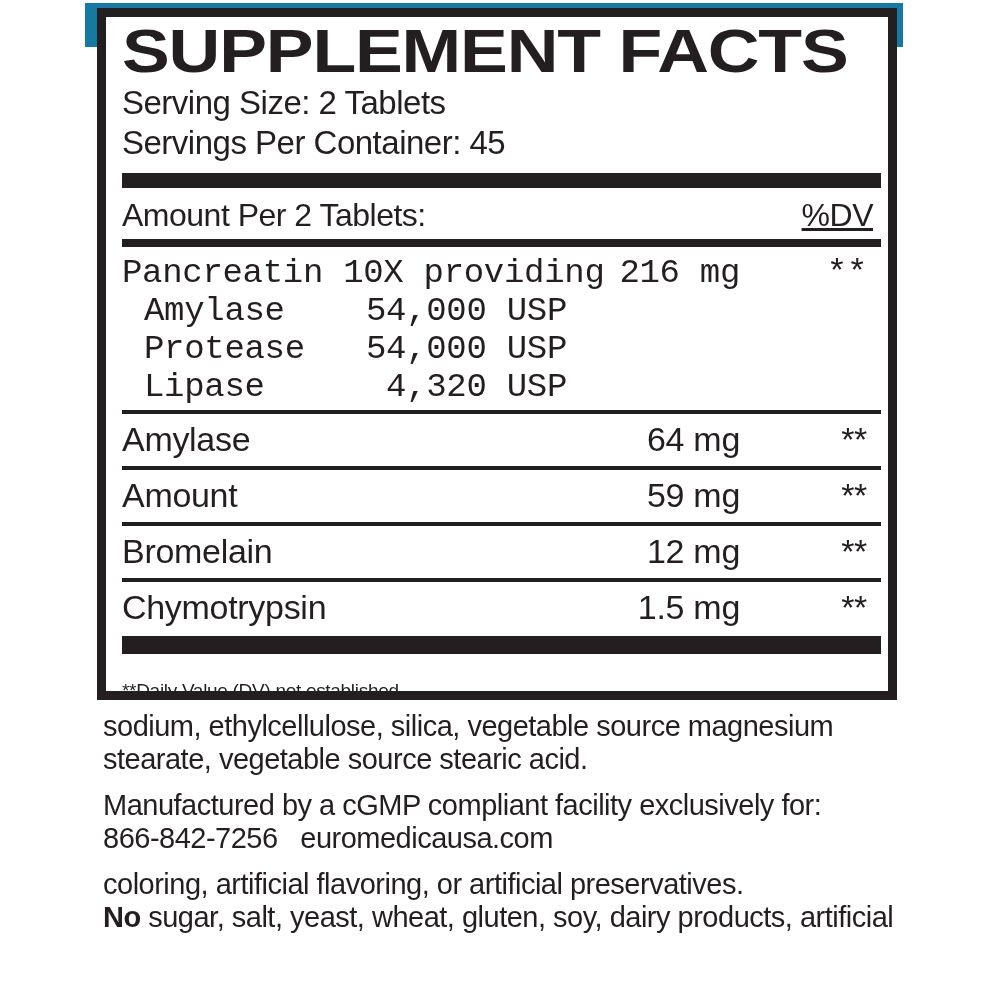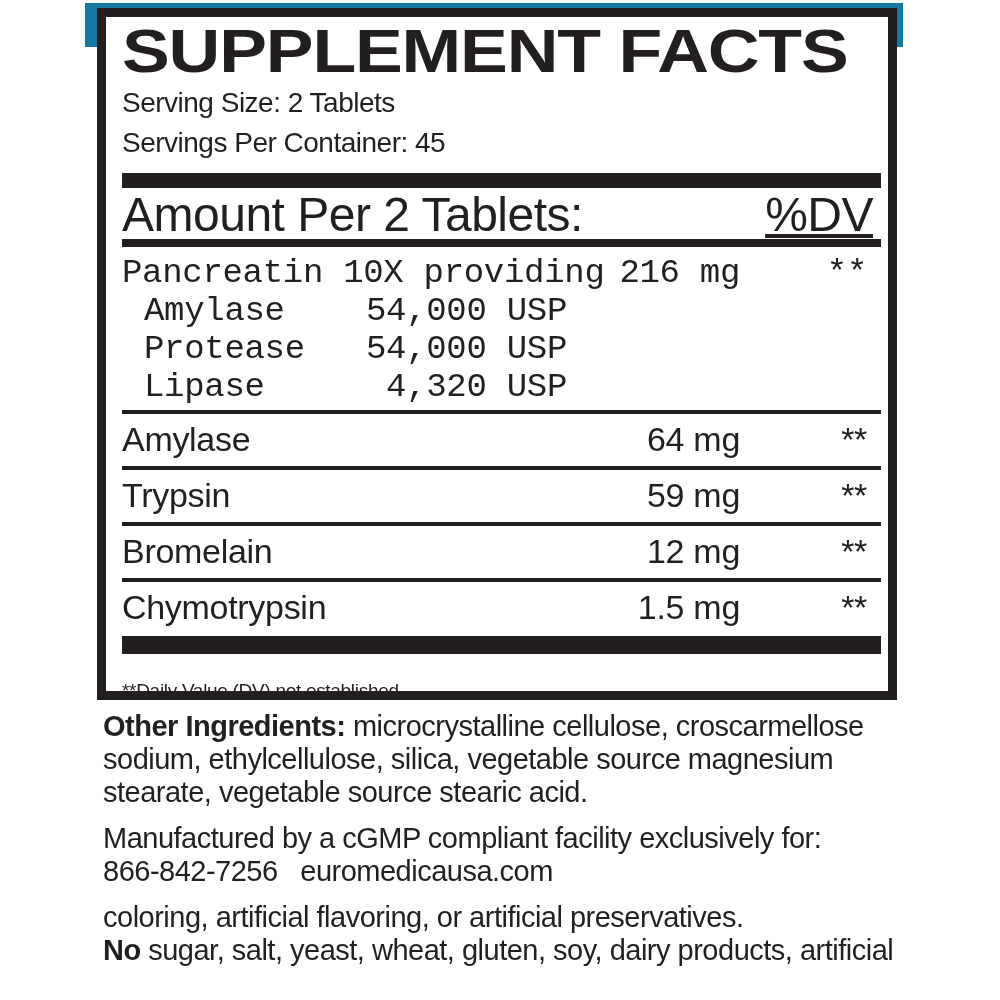--- a/index.html
+++ b/index.html
@@ -32,28 +32,28 @@
   .facts-title {
     font-weight: bold;
     font-size: 62px; line-height: 52px;
     letter-spacing: -1px;
     white-space: nowrap;
     transform: scaleX(1.155); transform-origin: left center;
     margin-top: 3px;
   }
 
   .serving-block { margin-top: 6px; }
-  .serving-line { font-size: 28px; line-height: 40px; letter-spacing: -0.5px; }
+  .serving-line { font-size: 33px; line-height: 40px; letter-spacing: -0.5px; }
 
   .bar-thick  { height: 15px; background: #231f20; margin-top: 10px; }
   .bar-med    { height: 8px;  background: #231f20; }
   .bar-thick2 { height: 18px; background: #231f20; margin-top: 2px; }
   .sep        { height: 4px;  background: #231f20; }
 
-  .hdr-row { position: relative; font-size: 48px; line-height: 40px; padding: 7px 0 4px; letter-spacing: -0.5px; }
+  .hdr-row { position: relative; font-size: 32px; line-height: 40px; padding: 7px 0 4px; letter-spacing: -0.5px; }
   .hdr-dv  { position: absolute; right: 8px; top: 7px; text-decoration: underline; }
 
   .row    { position: relative; font-size: 34px; line-height: 38px; letter-spacing: -0.3px; }
   .amount { position: absolute; right: 141px; }
   .dv     { position: absolute; right: 14px; }
   .usp    { position: absolute; right: 314px; }
   .group  { padding: 7px 0 4px; font-family: Liberation Mono, monospace; }
   .subrow { position: relative; padding-left: 22px; }
   .simple { padding: 6px 0 8px; }
 
@@ -115,21 +115,21 @@
 
     <div class="sep"></div>
     <div class="row simple">
       <span>Amylase</span>
       <span class="amount">64 mg</span>
       <span class="dv">**</span>
     </div>
 
     <div class="sep"></div>
     <div class="row simple">
-      <span>Trypsin</span>
+      <span>Amount</span>
       <span class="amount">59 mg</span>
       <span class="dv">**</span>
     </div>
 
     <div class="sep"></div>
     <div class="row simple">
       <span>Bromelain</span>
       <span class="amount">12 mg</span>
       <span class="dv">**</span>
     </div>
@@ -144,21 +144,20 @@
     <div class="bar-thick2"></div>
 
     <div class="footnote">**Daily Value (DV) not established.</div>
 
   </div>
 </div>
 
 <div class="below">
 
   <div class="para">
-    <div class="pline"><span class="b">Other Ingredients:</span><span> microcrystalline cellulose, croscarmellose</span></div>
     <div class="pline">sodium, ethylcellulose, silica, vegetable source magnesium</div>
     <div class="pline">stearate, vegetable source stearic acid.</div>
   </div>
 
   <div class="para">
     <div class="pline">Manufactured by a cGMP compliant facility exclusively for:</div>
     <div class="pline">866-842-7256   euromedicausa.com</div>
   </div>
 
   <div class="para">

